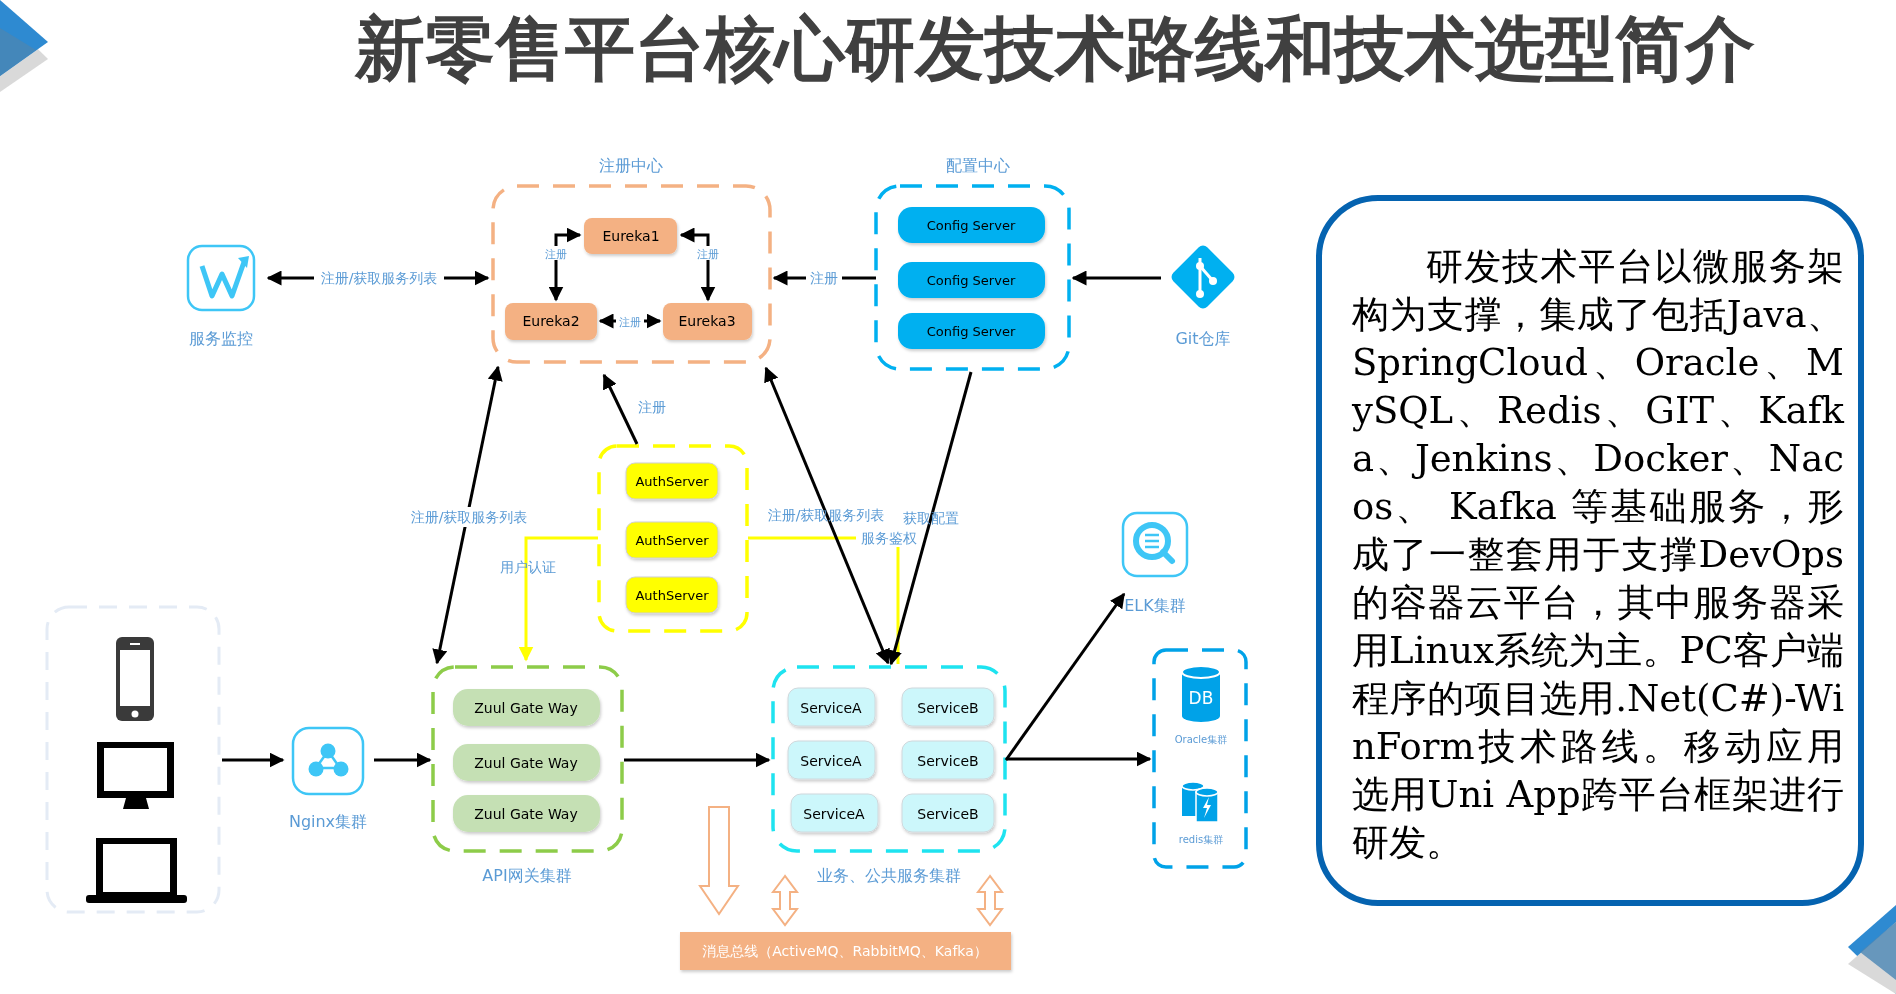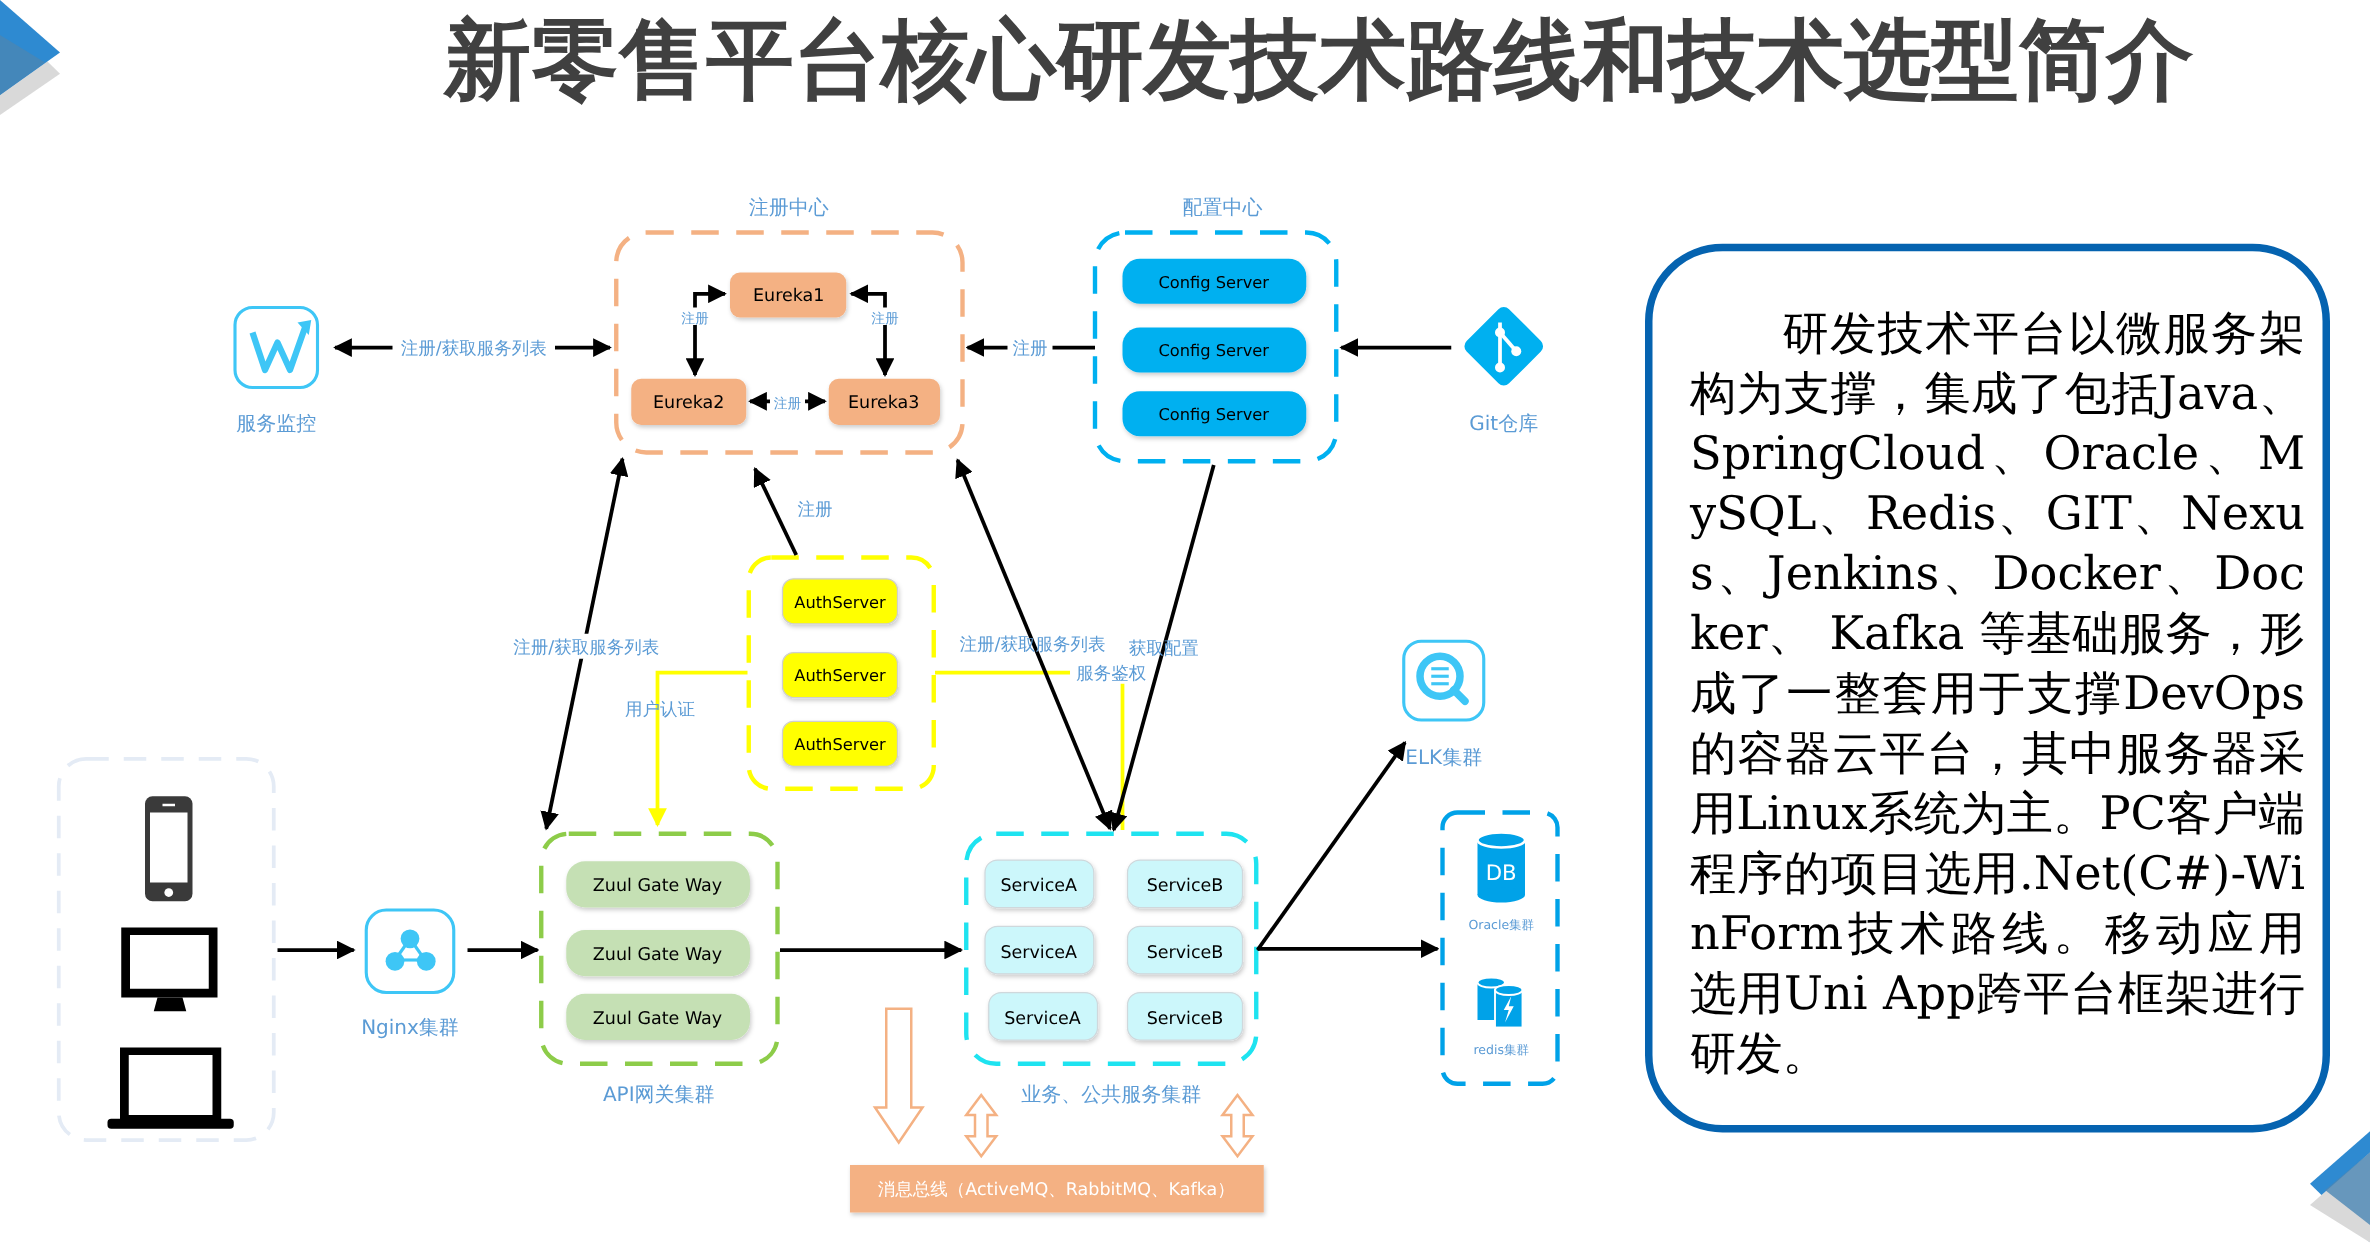--- a/index.html
+++ b/index.html
@@ -255,13 +255,13 @@
     <path d="M785,876 L773,892 L780,892 L780,909 L773,909 L785,925 L797,909 L790,909 L790,892 L797,892 z" fill="#fff" stroke="#f4b183" stroke-width="2"></path>
   </g>
   <g>
     <path d="M990,876 L978,892 L985,892 L985,909 L978,909 L990,925 L1002,909 L995,909 L995,892 L1002,892 z" fill="#fff" stroke="#f4b183" stroke-width="2"></path>
   </g>
   <rect x="680" y="932" width="331" height="38" fill="#f4b183" filter="url(#sh)"></rect>
   <text x="845" y="956" font-size="14" fill="#fff" text-anchor="middle" font-family="DejaVu Sans, sans-serif">消息总线（ActiveMQ、RabbitMQ、Kafka）</text>
 </svg>
 
 <div id="desc-box"></div>
-<div id="desc-text" style="text-indent: 2em;">研发技术平台以微服务架构为支撑，集成了包括Java、SpringCloud、Oracle、MySQL、Redis、GIT、Nexus、Jenkins、Docker、Docker、 Kafka 等基础服务，形成了一整套用于支撑DevOps的容器云平台，其中服务器采用Linux系统为主。PC客户端程序的项目选用.Net(C#)-WinForm技术路线。移动应用选用Uni App跨平台框架进行研发。</div>
+<div id="desc-text" style="text-indent: 2em;">研发技术平台以微服务架构为支撑，集成了包括Java、SpringCloud、Oracle、MySQL、Redis、GIT、Kafka、Jenkins、Docker、Nacos、 Kafka 等基础服务，形成了一整套用于支撑DevOps的容器云平台，其中服务器采用Linux系统为主。PC客户端程序的项目选用.Net(C#)-WinForm技术路线。移动应用选用Uni App跨平台框架进行研发。</div>
 
 </body></html>

